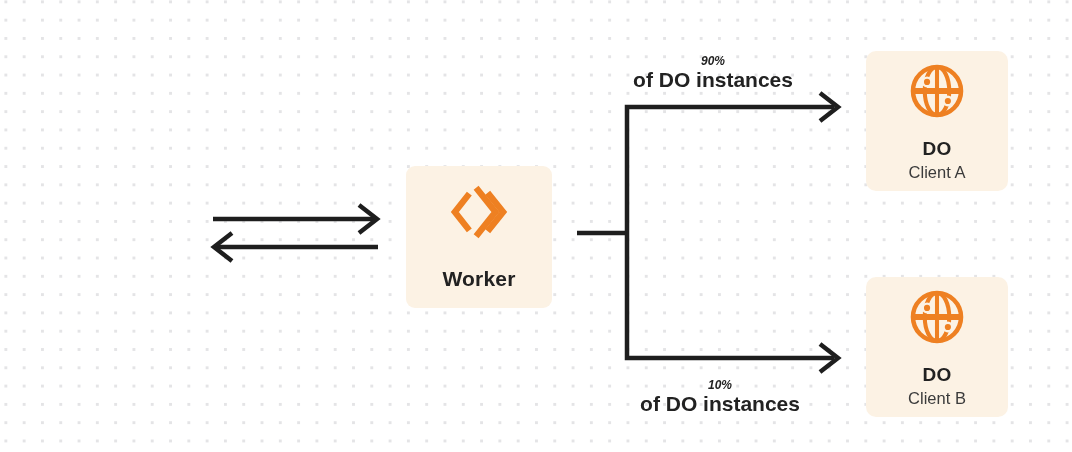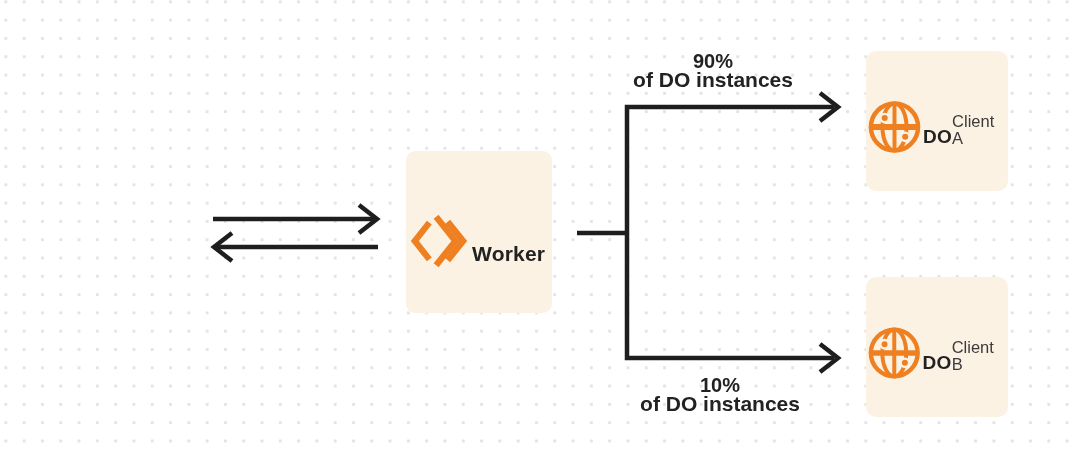--- a/index.html
+++ b/index.html
@@ -21,32 +21,32 @@
   .canvas{
     position:relative; width:1072px; height:452px;
     background-color:var(--bg);
     background-image: radial-gradient(circle, var(--dot-color) 1.6px, transparent 1.7px);
     background-size: 18.3px 18.3px;
     background-position: 15px 11px;
   }
   .connectors{ position:absolute; left:0; top:0; width:1072px; height:452px; }
 
   .node{
-    position:absolute; display:flex; flex-direction:row;
-    align-items:center; justify-content:center;
+    position:absolute; display:flex; flex-direction:column;
+    align-items:center; justify-content:center;text-align:center;
   }
   .node-client{
     left:43px; top:163px; width:142px; height:142px;
     background:var(--box-gray); border-radius:7px;
   }
   .node-client .node-label{
     font-size:21px; font-weight:700; color:var(--text-dark); letter-spacing:0.2px;
   }
   .node-worker{
-    left:406px; top:151px; width:146px; height:162px;
+    left:406px; top:166px; width:146px; height:142px;
     background:var(--box-cream); border-radius:9px;
     justify-content:flex-start; padding-top:17px;
   }
   .worker-icon{ width:66px; height:58px; display:block; }
   .node-worker .node-label{
     margin-top:26px; font-size:21px; font-weight:700;
     color:var(--text-dark); letter-spacing:0.2px;
   }
   .node-do{
     width:142px; height:140px; background:var(--box-cream);
@@ -61,21 +61,21 @@
   }
   .node-do .node-subtitle{
     margin-top:6px; font-size:16.5px; font-weight:400;
     color:var(--text-sub); line-height:1;
   }
 
   .edge-label{
     position:absolute; text-align:center; color:var(--text-dark);
     font-weight:600; line-height:18.5px;
   }
-  .edge-label .pct{ font-size:20px; }
+  .edge-label .pct{ font-size:12px;font-style:italic; }
   .edge-label .cap{ font-size:21px; }
   .edge-label-top{ left:598px; top:52px; width:230px; }
   .edge-label-bottom{ left:605px; top:376px; width:230px; }
 </style>
 </head>
 <body>
 
 <div class="canvas">
 
   <svg class="connectors" viewBox="0 0 1072 452" xmlns="http://www.w3.org/2000/svg">

